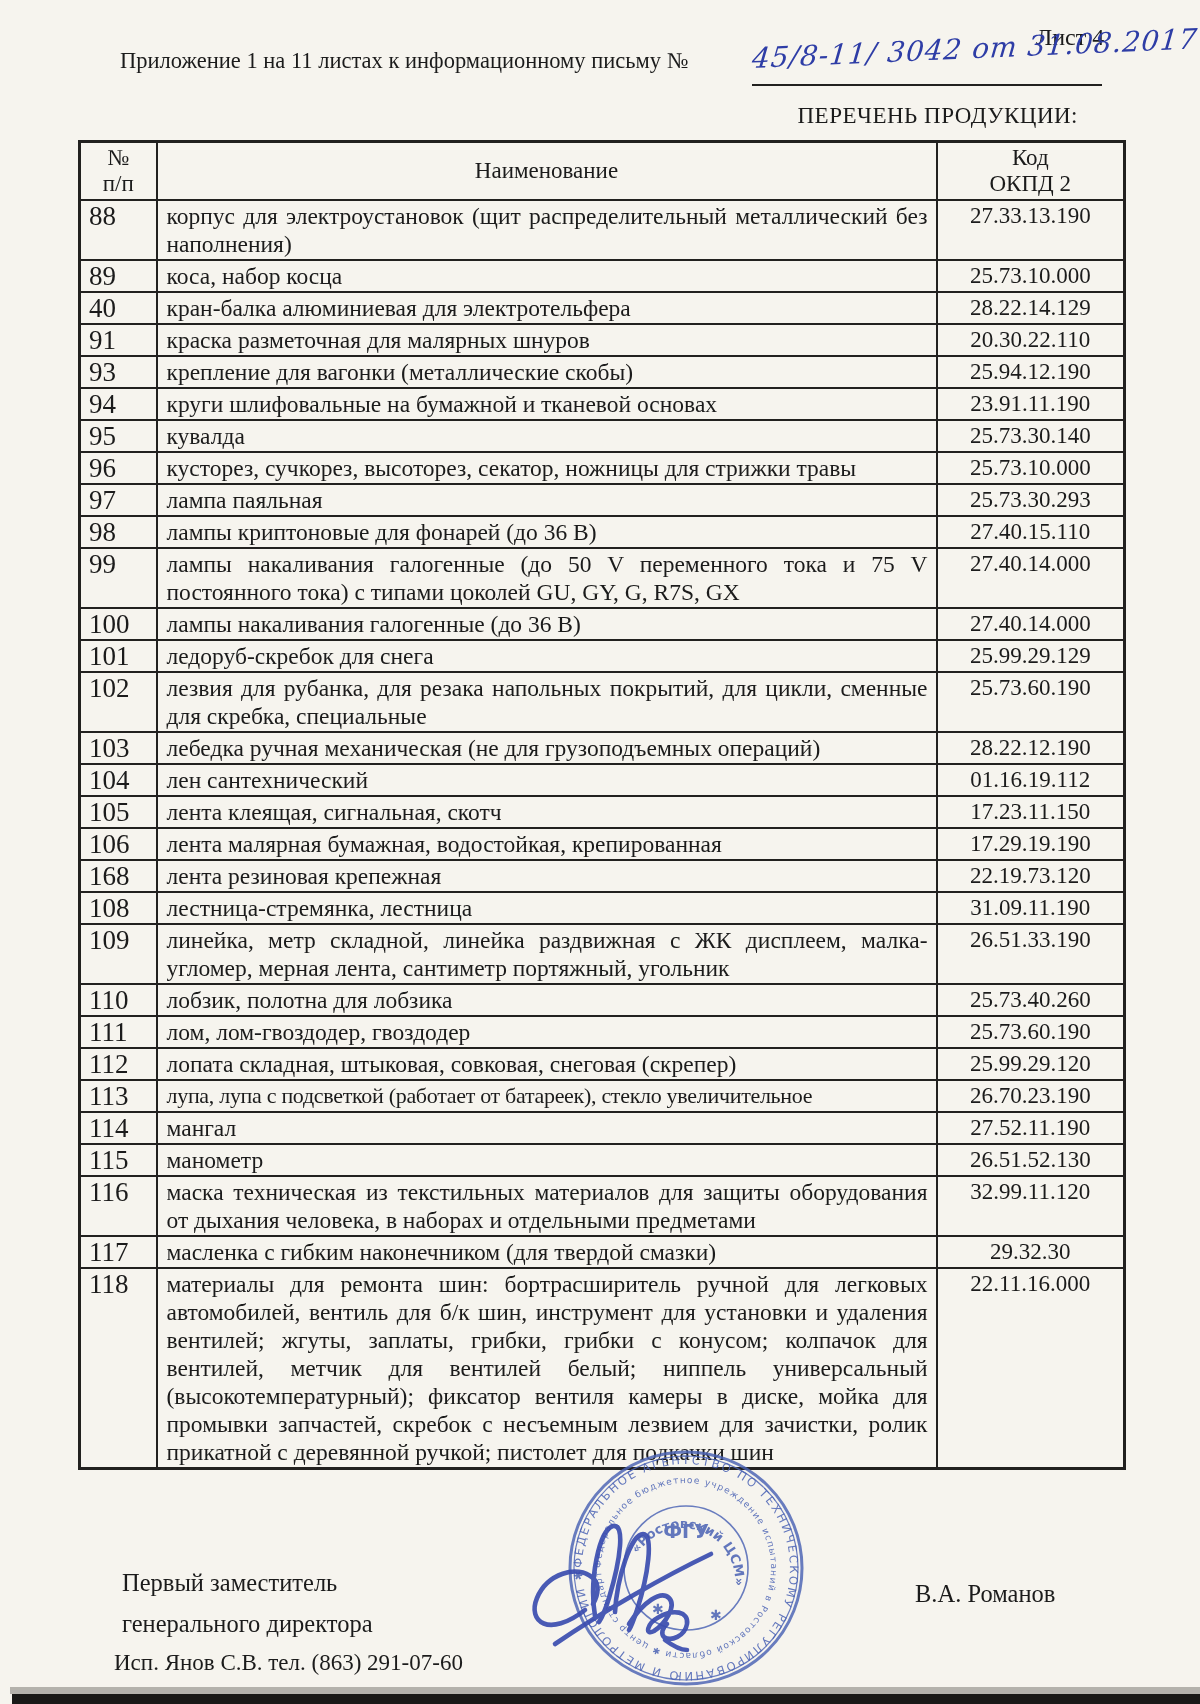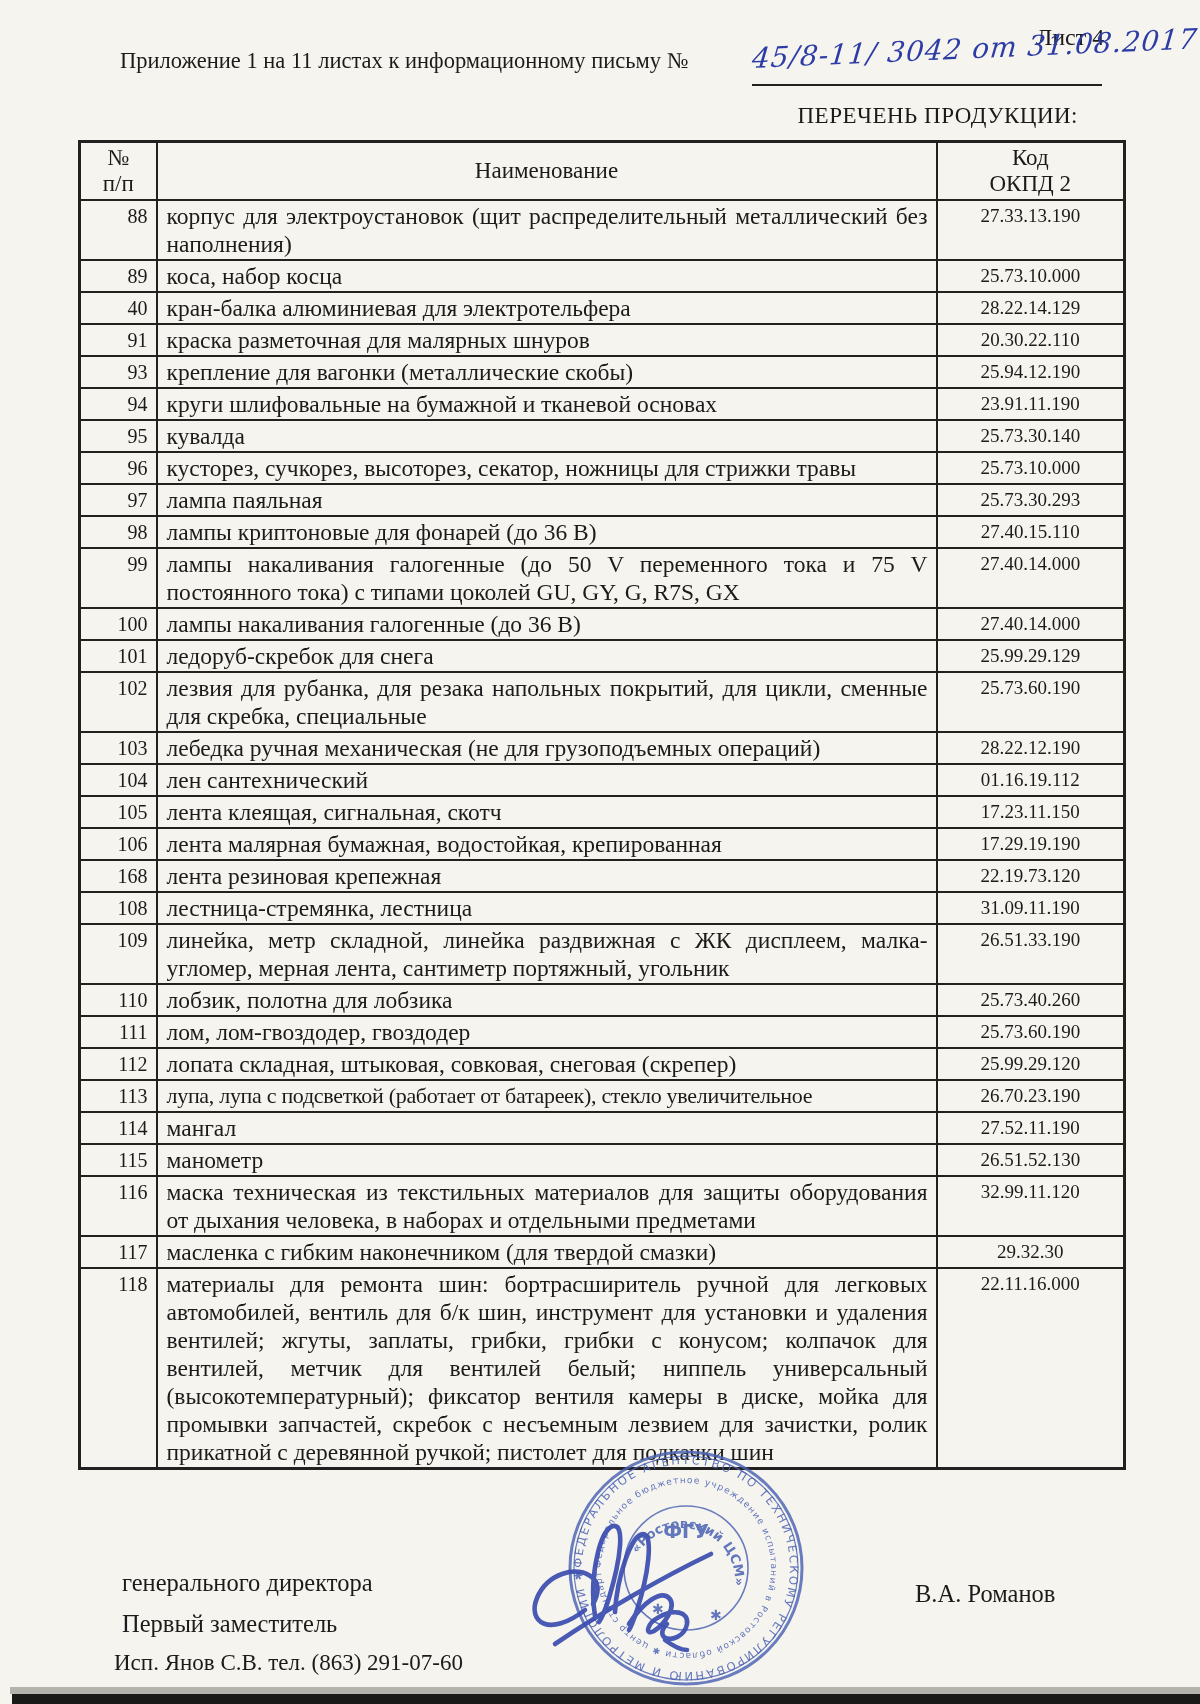--- a/index.html
+++ b/index.html
@@ -24,25 +24,25 @@
     border:3px solid #22211f;
   }
   .products col.c1{width:77px;} .products col.c2{width:780px;} .products col.c3{width:188px;}
   .products th,.products td{
     border:2px solid #22211f;vertical-align:top;
     font-size:23px;line-height:28px;padding:1px 8px;
     font-weight:normal;overflow:visible;
   }
   .products thead th{text-align:center;line-height:26px;padding:2px 4px;}
   .products thead th.name-h{vertical-align:middle;}
-  td.c-num{text-align:right;font-size:20px;}
+  td.c-num{text-align:left;font-size:27px;}
   td.c-name{font-size:23.5px;padding-left:9px;margin-top:37px;}
   td.c-name.justify{text-align:justify;}
   td.c-name.tight{font-size:22px;letter-spacing:-.3px;white-space:nowrap;}
-  td.c-code{text-align:center;font-size:19px;}
+  td.c-code{text-align:center;font-size:23px;}
   .footer-title{position:absolute;left:122px;top:1562px;font-size:24.5px;line-height:41px;}
   .footer-name{position:absolute;left:915px;top:1580px;font-size:24.5px;}
   .executor{position:absolute;left:114px;top:1650px;font-size:23px;}
   .stamp-wrap{position:absolute;left:546px;top:1428px;width:280px;height:280px;}
   .sig-wrap{position:absolute;left:515px;top:1492px;width:240px;height:175px;}
   .scan-strip-gray{position:absolute;left:10px;right:0;top:1687px;height:7px;background:#b4b2ac;}
   .scan-strip-black{position:absolute;left:12px;right:0;top:1694px;height:10px;background:#191917;}
   .stamp-text{font-family:"DejaVu Sans",sans-serif;}
 </style>
 </head>
@@ -255,22 +255,22 @@
 
     <tr>
       <td class="c-num">118</td>
       <td class="c-name justify">материалы для ремонта шин: бортрасширитель ручной для легковых автомобилей, вентиль для б/к шин, инструмент для установки и удаления вентилей; жгуты, заплаты, грибки, грибки с конусом; колпачок для вентилей, метчик для вентилей белый; ниппель универсальный (высокотемпературный); фиксатор вентиля камеры в диске, мойка для промывки запчастей, скребок с несъемным лезвием для зачистки, ролик прикатной с деревянной ручкой; пистолет для подкачки шин</td>
       <td class="c-code">22.11.16.000</td>
     </tr>
   </tbody>
   </table>
 
   <div class="footer-title">
+    <div>Первый заместитель</div>
     <div>генерального директора</div>
-    <div>Первый заместитель</div>
   </div>
   <div class="footer-name">В.А. Романов</div>
   <div class="executor">Исп. Янов С.В. тел. (863) 291-07-60</div>
 
   <div class="stamp-wrap">
     <svg width="280" height="280" viewBox="-140 -140 280 280">
       <defs>
         <path id="ring-outer" d="M -104,0 A 104,104 0 1 1 104,0 A 104,104 0 1 1 -104,0"></path>
         <path id="ring-middle" d="M -85,0 A 85,85 0 1 1 85,0 A 85,85 0 1 1 -85,0"></path>
         <path id="arc-center" d="M -48,-14 A 52,52 0 0 1 48,22"></path>

